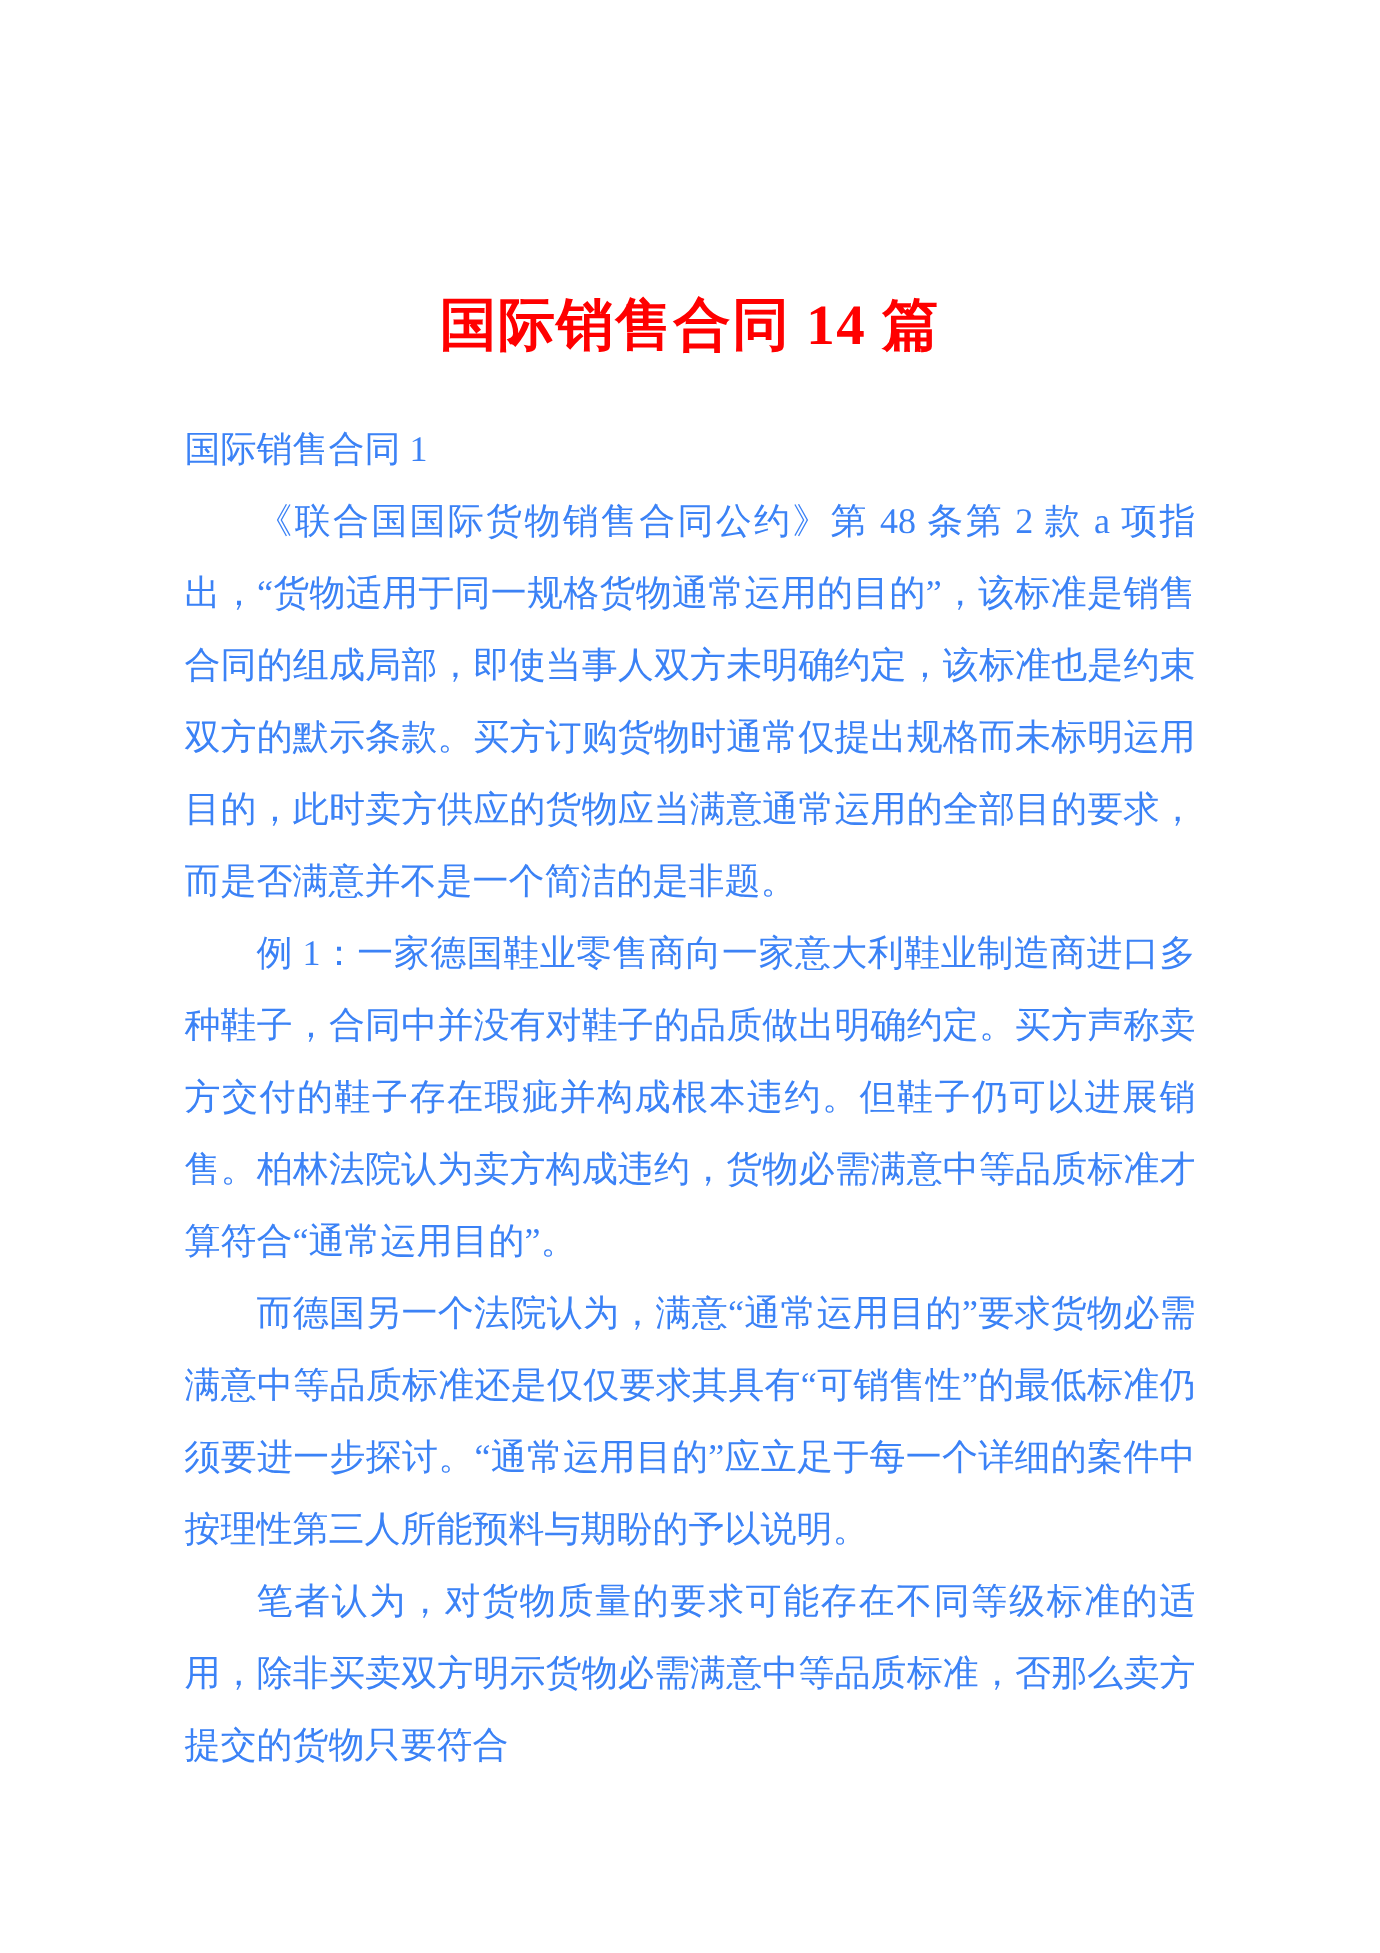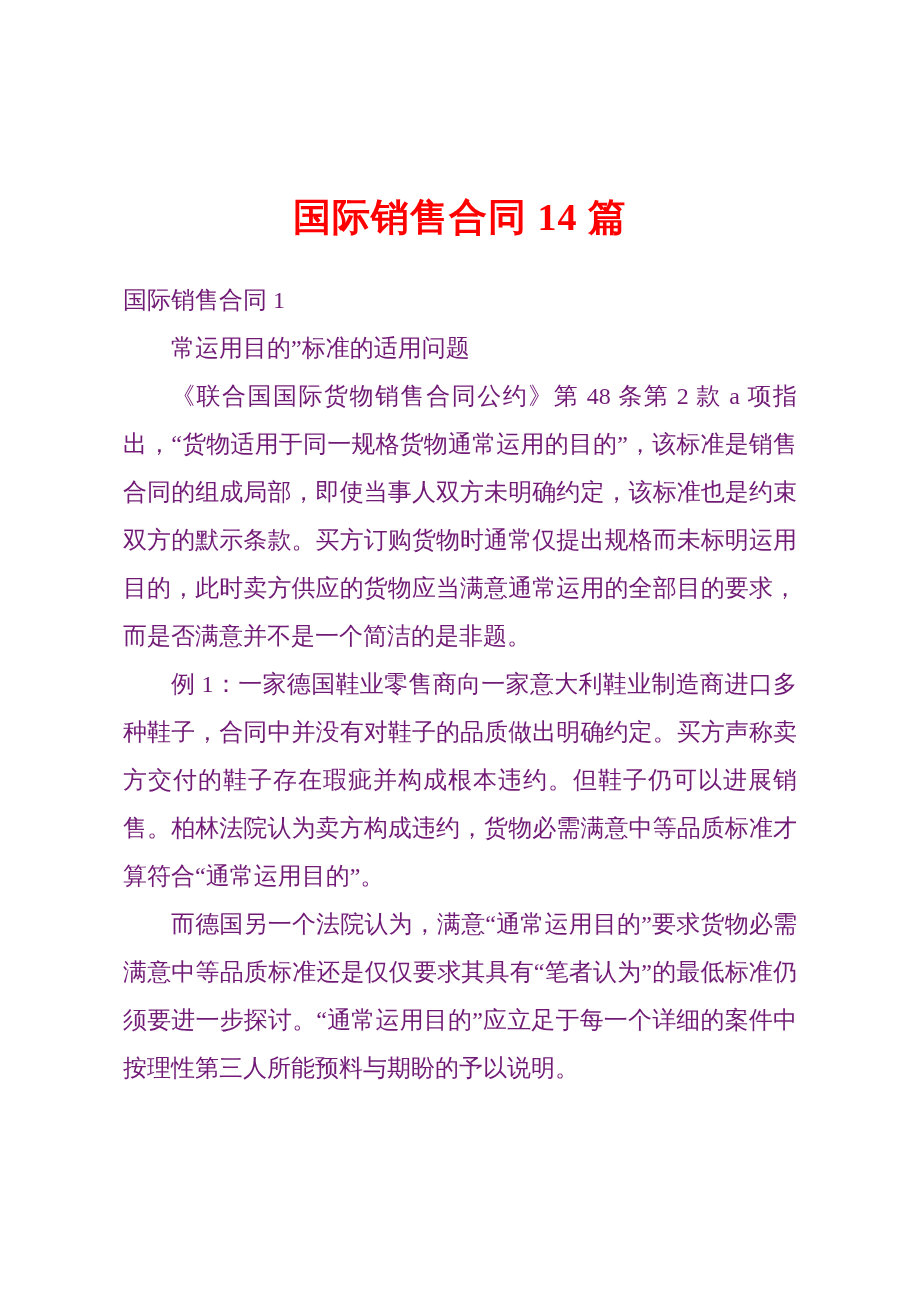--- a/index.html
+++ b/index.html
@@ -30,32 +30,32 @@
     margin: 0 123px;
     padding-top: 34px;
   }
   .para {
     margin: 0;
     font-size: 24px;
     line-height: 48px;
     text-align: justify;
     text-indent: 2em;
     word-break: break-all;
-    color: #701a75;
+    color: #3b82f6;
   }
   .para:first-child {
     text-indent: 0;
   }
 </style>
 </head>
 <body>
 
 <div class="page" style="background: rgb(255, 255, 255);">
   <h1 class="doc-title" style="color: rgb(255, 0, 0);">国际销售合同 14 篇</h1>
   <div class="doc-body">
 
   <p class="para">国际销售合同 1</p>
-      <p class="para">常运用目的”标准的适用问题</p>
       <p class="para">《联合国国际货物销售合同公约》第 48 条第 2 款 a 项指出，“货物适用于同一规格货物通常运用的目的”，该标准是销售合同的组成局部，即使当事人双方未明确约定，该标准也是约束双方的默示条款。买方订购货物时通常仅提出规格而未标明运用目的，此时卖方供应的货物应当满意通常运用的全部目的要求，而是否满意并不是一个简洁的是非题。</p>
       <p class="para">例 1：一家德国鞋业零售商向一家意大利鞋业制造商进口多种鞋子，合同中并没有对鞋子的品质做出明确约定。买方声称卖方交付的鞋子存在瑕疵并构成根本违约。但鞋子仍可以进展销售。柏林法院认为卖方构成违约，货物必需满意中等品质标准才算符合“通常运用目的”。</p>
-      <p class="para">而德国另一个法院认为，满意“通常运用目的”要求货物必需满意中等品质标准还是仅仅要求其具有“笔者认为”的最低标准仍须要进一步探讨。“通常运用目的”应立足于每一个详细的案件中按理性第三人所能预料与期盼的予以说明。</p>
+      <p class="para">而德国另一个法院认为，满意“通常运用目的”要求货物必需满意中等品质标准还是仅仅要求其具有“可销售性”的最低标准仍须要进一步探讨。“通常运用目的”应立足于每一个详细的案件中按理性第三人所能预料与期盼的予以说明。</p>
+      <p class="para">笔者认为，对货物质量的要求可能存在不同等级标准的适用，除非买卖双方明示货物必需满意中等品质标准，否那么卖方提交的货物只要符合</p>
     </div>
 </div>
 
 </body></html>

